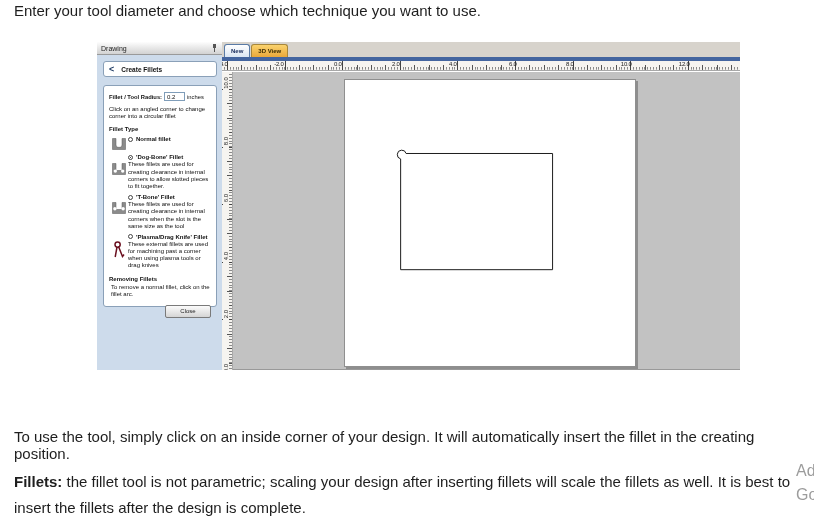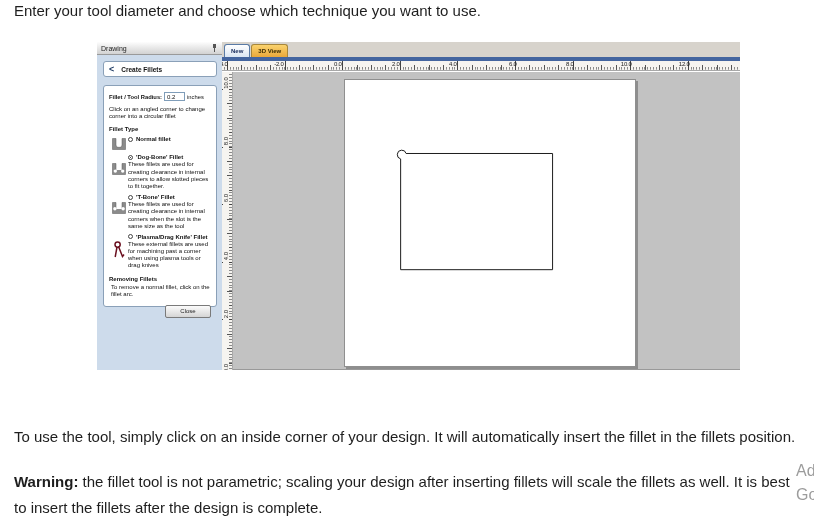--- a/index.html
+++ b/index.html
@@ -220,20 +220,20 @@
         <div class="page">
           <svg class="design" viewBox="0 0 292 288">
             <path d="M61.5,74 H209 V191 H56 V79.5 A4.5,4.5 0 1 1 61.5,74 Z" fill="none" stroke="#1c1c1c" stroke-width="1"></path>
           </svg>
         </div>
       </div>
     </div>
   </div>
 </div>
 
-<div class="doc-text" style="left:14px; top:428px;">To use the tool, simply click on an inside corner of your design. It will automatically insert the fillet in the fillets position.</div>
+<div class="doc-text" style="left:14px; top:428px;">To use the tool, simply click on an inside corner of your design. It will automatically insert the fillet in the creating position.</div>
 
 <div class="doc-text" style="left:14px; top:469px; width:778px; line-height:26px;">
-  <b>Warning:</b><span> the fillet tool is not parametric; scaling your design after inserting fillets will scale the fillets as well. It is best to insert the fillets after the design is complete.</span>
+  <b>Fillets:</b><span> the fillet tool is not parametric; scaling your design after inserting fillets will scale the fillets as well. It is best to insert the fillets after the design is complete.</span>
 </div>
 
 <div class="cutoff" style="top:462px;">Ad</div>
 <div class="cutoff" style="top:486px;">Go</div>
 
 </body></html>

